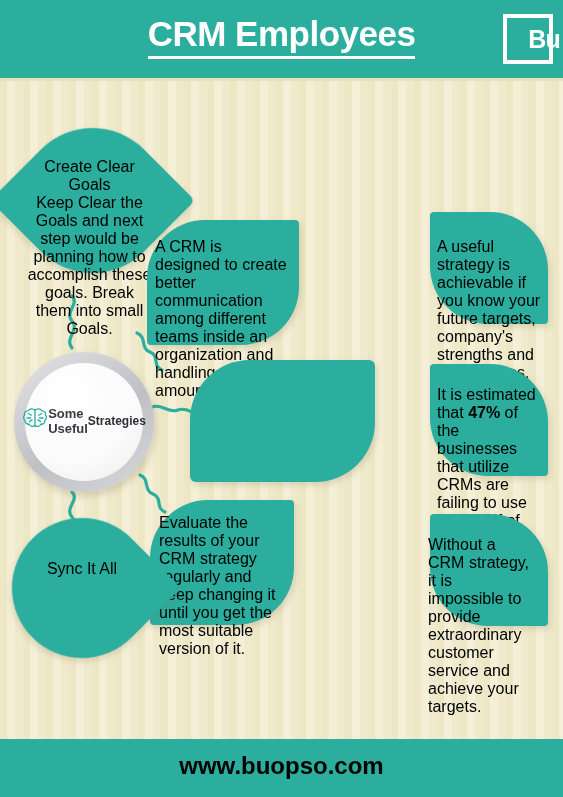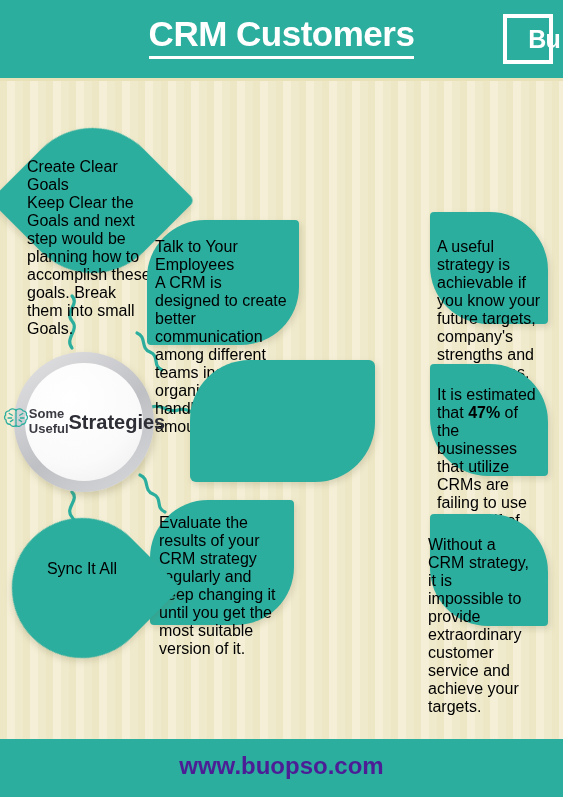--- a/index.html
+++ b/index.html
@@ -78,21 +78,21 @@
     position: absolute;
     left: 0; bottom: 0;
     width: 563px; height: 58px;
     background: #2BAE9E;
   }
   .footer-text {
     position: absolute;
     left: 0; top: 13px;
     width: 563px;
     text-align: center;
-    color: #4c1d95;
+    color: #000000;
     font-size: 24px;
     font-weight: bold;
   }
 
   
   .card {
     position: absolute;
     background: #2BAE9E;
     box-sizing: border-box;
     color: #ffffff;
@@ -128,65 +128,64 @@
     justify-content: center;
   }
   .hub-icon { margin-bottom: 5px; }
   .hub-l1 {
     font-size: 13px;
     color: #3A3A42;
     font-weight: bold;
     line-height: 1.15;
   }
   .hub-l2 {
-    font-size: 20px;
+    font-size: 12px;
     color: #2E2E36;
     font-weight: bold;
     line-height: 1.15;
   }
 
   .squiggle { position: absolute; }
 </style>
 </head>
 <body>
 
 <div id="poster">
 
   <div class="header">
     <div class="header-title">
-      <span>CRM Customers</span>
+      <span>CRM Employees</span>
     </div>
     <div class="logo-box">
       <div class="logo-text">Bu</div>
     </div>
   </div>
   <div class="header-underline"></div>
 
   <svg class="squiggle" style="left:0; top:80px;" width="563" height="660" viewBox="0 0 563 660">
     <g stroke="#2BAE9E" stroke-width="3.2" fill="none" stroke-linecap="round">
       <path d="M72,216 C80,224 64,232 72,241 C80,250 64,258 72,268"></path>
       <path d="M137,253 C147,257 140,268 150,272 C160,276 152,286 162,290"></path>
       <path d="M152,327 C162,323 168,334 178,330 C188,326 194,337 204,333"></path>
       <path d="M140,395 C150,399 143,410 153,414 C163,418 155,428 165,432"></path>
       <path d="M72,412 C80,420 64,428 72,437 C80,446 64,454 72,464"></path>
     </g>
   </svg>
 
   <div class="card diamond" style="left:20px; top:128px; width:145px; height:145px;">
   </div>
-  <div class="inner" style="left:27px; top:158px; width:125px;">
+  <div class="inner" style="left:27px; top:158px; width:125px;text-align:center;">
     <div class="c-title">Create Clear Goals</div>
     <div class="c-rule"></div>
     <div class="c-body">Keep Clear the Goals and next step would be planning how to accomplish these goals. Break them into small Goals.</div>
   </div>
 
   <div class="card leaf-tr" style="left:147px; top:220px; width:152px; height:125px;">
   </div>
   <div class="inner" style="left:155px; top:238px; width:136px;">
-    <div class="c-title">Talk to Your Employees</div>
     <div class="c-rule"></div>
     <div class="c-body">A CRM is designed to create better communication among different teams inside an organization and handling a large amount of data.</div>
   </div>
 
   <div class="card" style="left:190px; top:360px; width:185px; height:122px; border-radius:60px 6px 60px 6px;">
   </div>
 
   <div class="card leaf-tr" style="left:150px; top:500px; width:144px; height:125px;">
   </div>
   <div class="inner" style="left:159px; top:514px; width:128px;">

